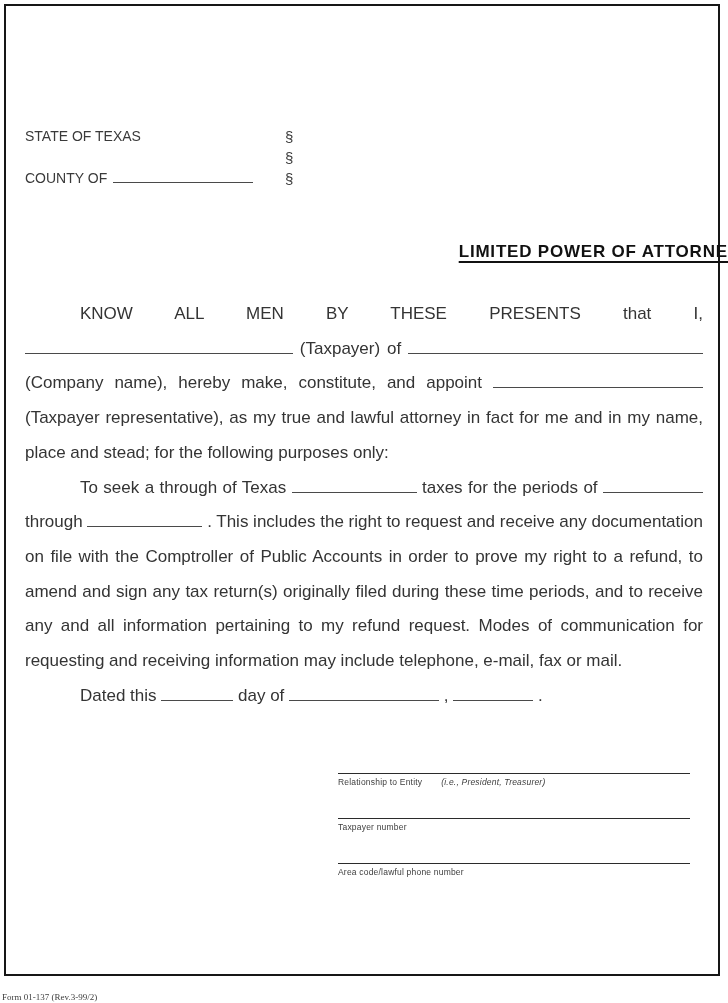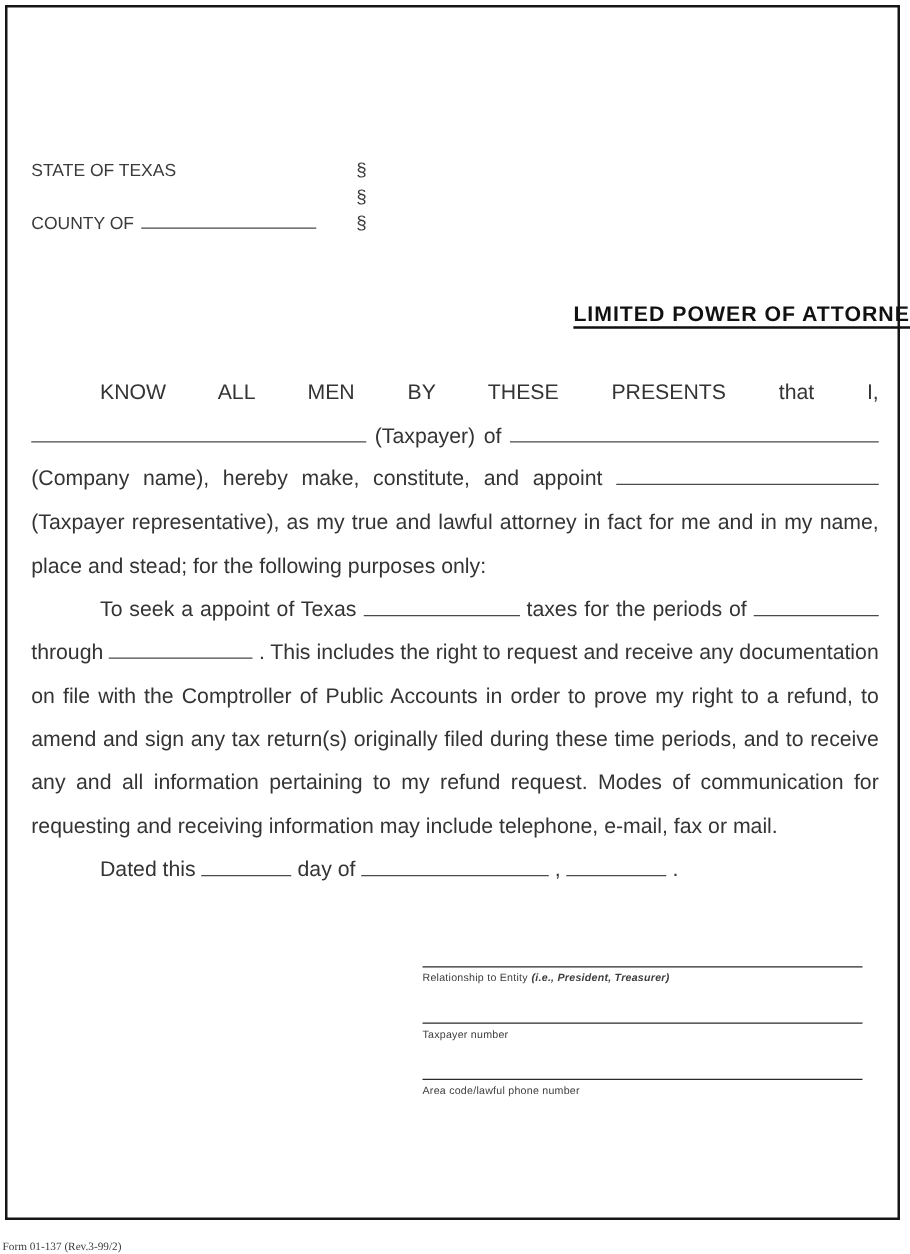--- a/index.html
+++ b/index.html
@@ -57,21 +57,21 @@
   .para.dated { text-align: left; }
   .b268 { width: 268px; } .b295 { width: 295px; } .b210 { width: 210px; }
   .b125 { width: 125px; } .b100 { width: 100px; } .b115 { width: 115px; }
   .b72  { width: 72px; }  .b150 { width: 150px; } .b80  { width: 80px; }
 
   
   .sigblock { position: absolute; left: 338px; top: 773px; width: 352px; }
   .sigfield { margin-bottom: 31.5px; }
   .sigline { border-top: 1.5px solid #2b2b2b; height: 0; }
   .siglabel { font-size: 8.5px; color: #3d3d3d; padding-top: 2.5px; letter-spacing: 0.2px; }
-  .siglabel .ital { font-style: italic; margin-left: 3px; font-weight: bold; }
+  .siglabel .ital { font-style: italic; margin-left: 19px; }
 
   
   .footer {
     position: absolute; left: 2px; bottom: 1px;
     font-size: 9px; color: #3d3d3d; font-family: Liberation Serif, serif;
   }
 </style>
 </head>
 <body>
 
@@ -100,21 +100,21 @@
       <span>KNOW ALL MEN BY THESE PRESENTS that I,</span>
       <span class="blank b268"></span>
       <span>(Taxpayer)</span>
       <span>of</span>
       <span class="blank b295"></span>
       <span>(Company name), hereby make, constitute, and appoint</span>
       <span class="blank b210"></span>
       <span>(Taxpayer representative), as my true and lawful attorney in fact for me and in my name, place and stead; for the following purposes only:</span>
     </p>
     <p class="para">
-      <span>To seek a appoint of Texas</span>
+      <span>To seek a through of Texas</span>
       <span class="blank b125"></span>
       <span>taxes for the periods of</span>
       <span class="blank b100"></span>
       <span>through</span>
       <span class="blank b115"></span>
       <span>. This includes the right to request and receive any documentation on file with the Comptroller of Public Accounts in order to prove my right to a refund, to amend and sign any tax return(s) originally filed during these time periods, and to receive any and all information pertaining to my refund request. Modes of communication for requesting and receiving information may include telephone, e-mail, fax or mail.</span>
     </p>
     <p class="para dated">
       <span>Dated this</span>
       <span class="blank b72"></span>

